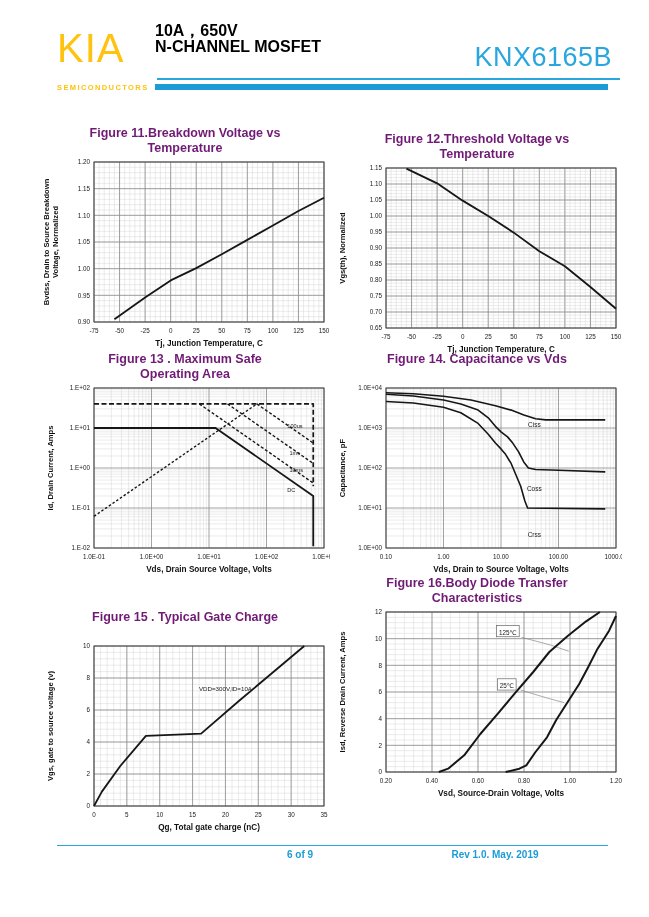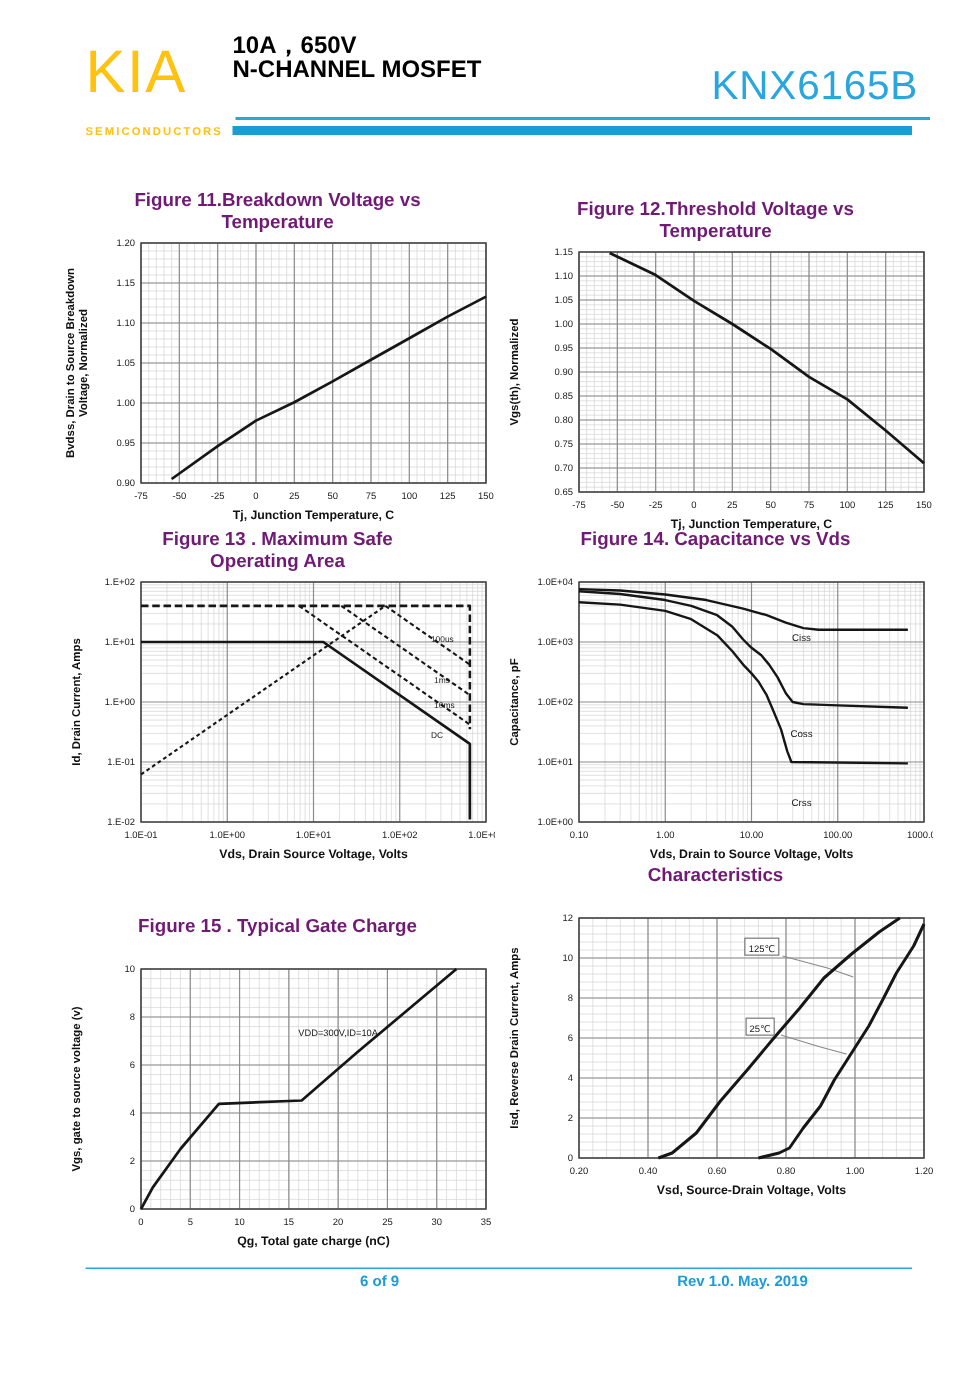--- a/index.html
+++ b/index.html
@@ -18,21 +18,21 @@
   .fig{position:absolute;width:290px;}
   #fig11{left:40px;top:126px;} #fig12{left:332px;top:132px;}
   #fig13{left:40px;top:352px;} #fig14{left:332px;top:352px;}
   #fig15{left:40px;top:610px;} #fig16{left:332px;top:576px;}
   .fig-title{text-align:center;font-size:12.5px;font-weight:bold;color:#701a75;line-height:15px;min-height:30px;}
   svg.chart{display:block;}
   svg text{font-family:"Liberation Sans","DejaVu Sans",sans-serif;}
 
   
   .footer-line{position:absolute;left:57px;top:845px;width:551px;height:1px;background:#29A6DE;}
-  .page-num{position:absolute;left:240px;top:849px;width:120px;text-align:left;font-size:10px;font-weight:bold;color:#1B9CD6;}
+  .page-num{position:absolute;left:240px;top:849px;width:120px;text-align:center;font-size:10px;font-weight:bold;color:#1B9CD6;}
   .rev{position:absolute;left:420px;top:849px;width:150px;text-align:center;font-size:10px;font-weight:bold;color:#1B9CD6;}
 </style>
 </head>
 <body>
 
 <div class="page">
 
   <header>
     <div class="logo-main">KIA</div>
     <div class="logo-sub">SEMICONDUCTORS</div>
@@ -633,20 +633,21 @@
         <text x="50" y="72.2" text-anchor="end" font-size="6.3" fill="#1a1a1a">6</text>
         <text x="50" y="40.2" text-anchor="end" font-size="6.3" fill="#1a1a1a">8</text>
         <text x="50" y="8.2" text-anchor="end" font-size="6.3" fill="#1a1a1a">10</text>
         <text x="169" y="190" text-anchor="middle" font-size="8.2" font-weight="bold" fill="#111">Qg, Total gate charge (nC)</text>
         <text transform="translate(13,86) rotate(-90)" text-anchor="middle" font-size="7.6" font-weight="bold" fill="#111"><tspan x="0" dy="0">Vgs, gate to source voltage (v)</tspan></text>
       </svg>
   </section>
 
   <section class="fig" id="fig16">
     <div class="fig-title">
+      <div>Figure 16.Body Diode Transfer</div>
       <div>Characteristics</div>
     </div>
     <svg class="chart" width="290" height="196" viewBox="0 0 290 196">
         <rect x="54" y="6" width="230" height="160" fill="#ffffff"></rect>
         <line x1="54" y1="6" x2="54" y2="166" stroke="#d2d2d2" stroke-width="0.45"></line>
         <line x1="63.2" y1="6" x2="63.2" y2="166" stroke="#d2d2d2" stroke-width="0.45"></line>
         <line x1="72.4" y1="6" x2="72.4" y2="166" stroke="#d2d2d2" stroke-width="0.45"></line>
         <line x1="81.6" y1="6" x2="81.6" y2="166" stroke="#d2d2d2" stroke-width="0.45"></line>
         <line x1="90.8" y1="6" x2="90.8" y2="166" stroke="#d2d2d2" stroke-width="0.45"></line>
         <line x1="100" y1="6" x2="100" y2="166" stroke="#d2d2d2" stroke-width="0.45"></line>

